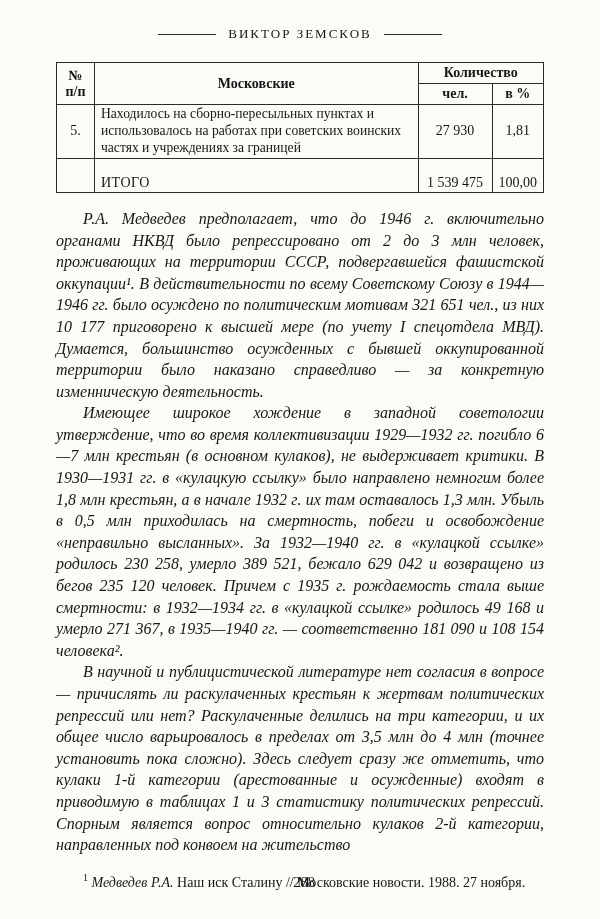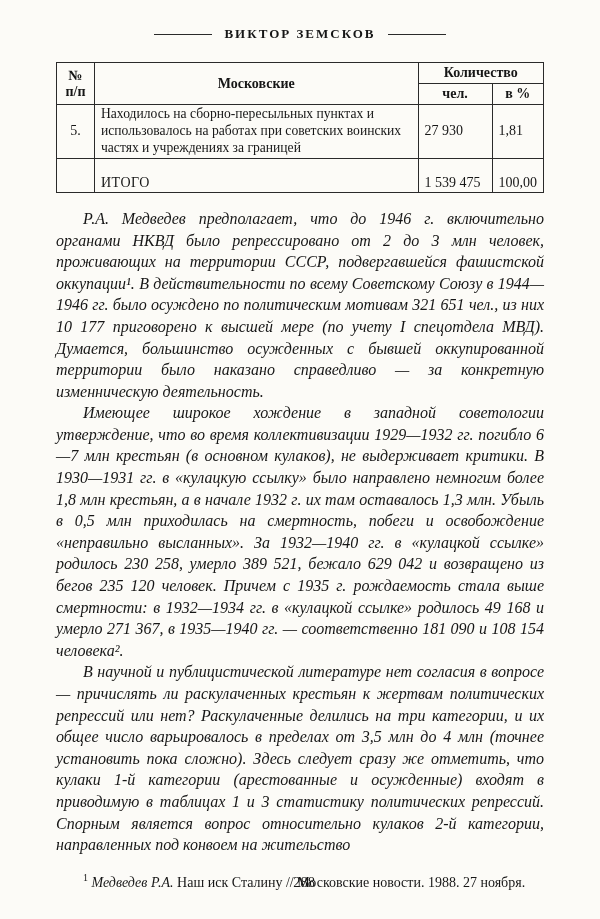--- a/index.html
+++ b/index.html
@@ -17,21 +17,20 @@
 
   
   .running-header {
     display: flex;
     align-items: center;
     justify-content: center;
     gap: 12px;
     font-size: 13px;
     letter-spacing: 2px;
     margin-bottom: 20px;
-    font-weight: bold;
   }
   .rule { width: 58px; height: 1px; background: #2a2a2a; }
 
   
   table.data-table {
     width: 100%;
     border-collapse: collapse;
     font-size: 14px;
     margin-bottom: 15px;
     border-radius: 31px;
@@ -40,21 +39,21 @@
     border: 1px solid #2a2a2a;
     padding: 1px 6px;
     vertical-align: middle;
   }
   table.data-table th { font-weight: bold; text-align: center; padding: 2px 4px; }
   .col-num   { width: 38px; }
   .col-pers  { width: 74px; }
   .col-pct   { width: 50px; }
   td.c-num { text-align: center; }
   td.c-cat { text-align: left; font-size: 13.6px; line-height: 1.25; padding: 3px 8px; margin-left: 8px; }
-  td.c-val { white-space: nowrap; }
+  td.c-val { text-align: center; white-space: nowrap; }
   tr.total-row td { padding-top: 16px; padding-bottom: 1px; }
   td.c-total { text-align: left; padding-left: 8px; letter-spacing: 0.5px; }
 
   
   .body-text {
     font-size: 16px;
     line-height: 21.6px;
     text-align: justify;
     font-style: italic;
   }

